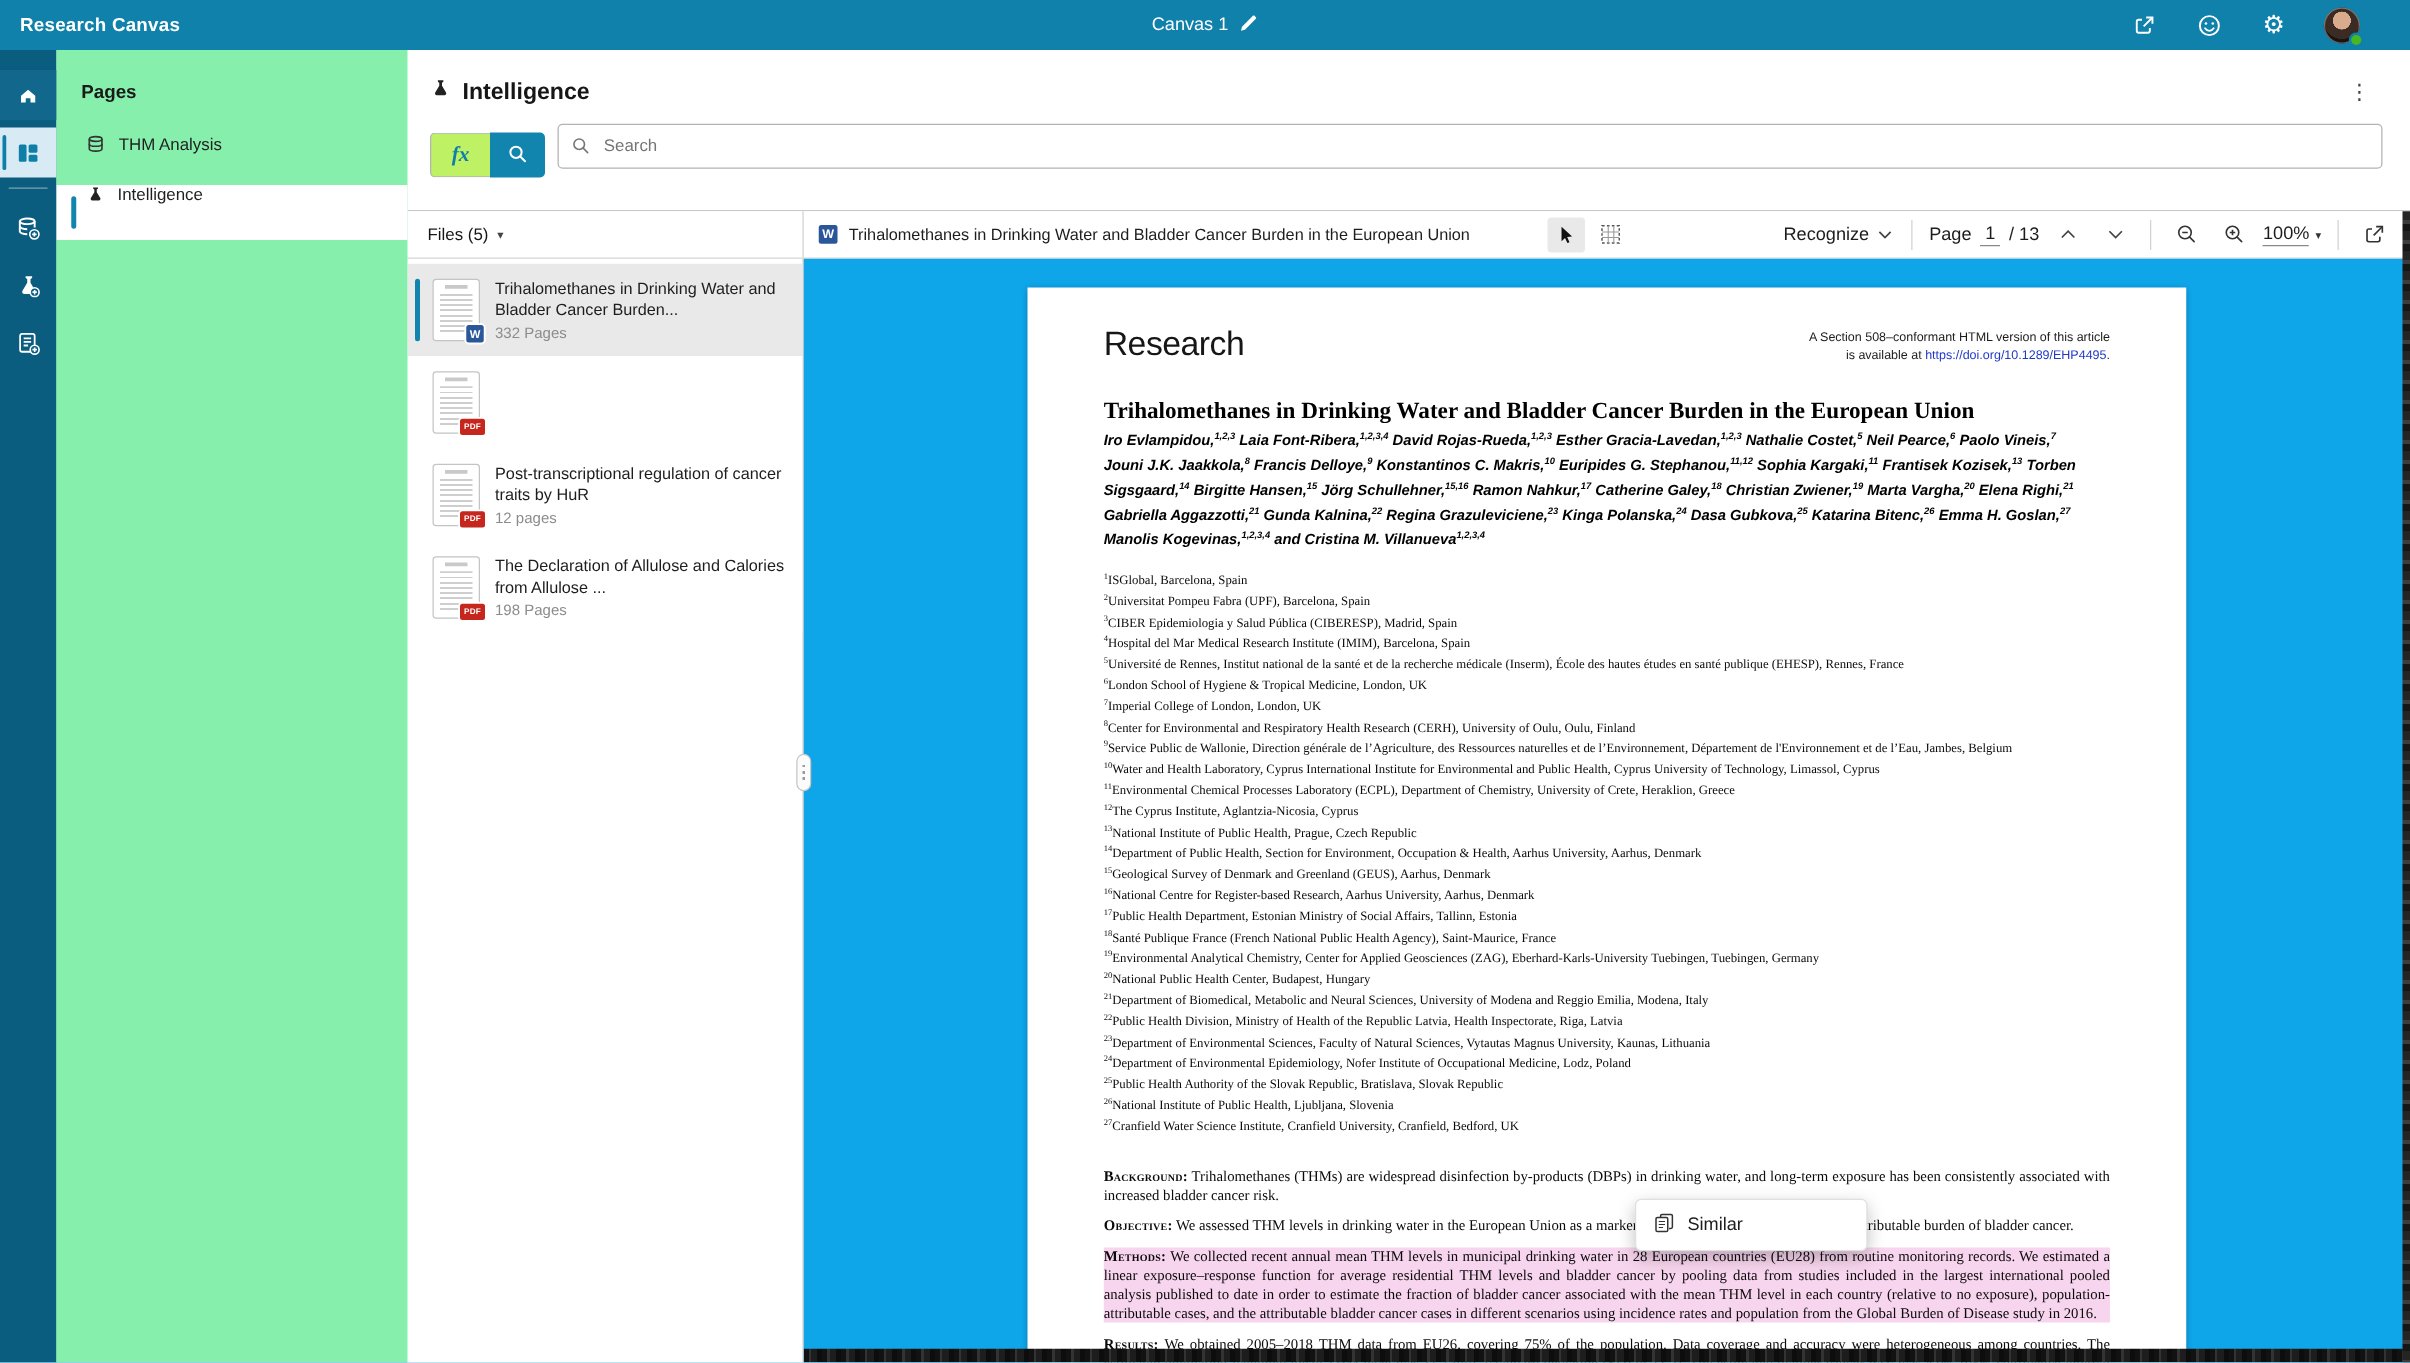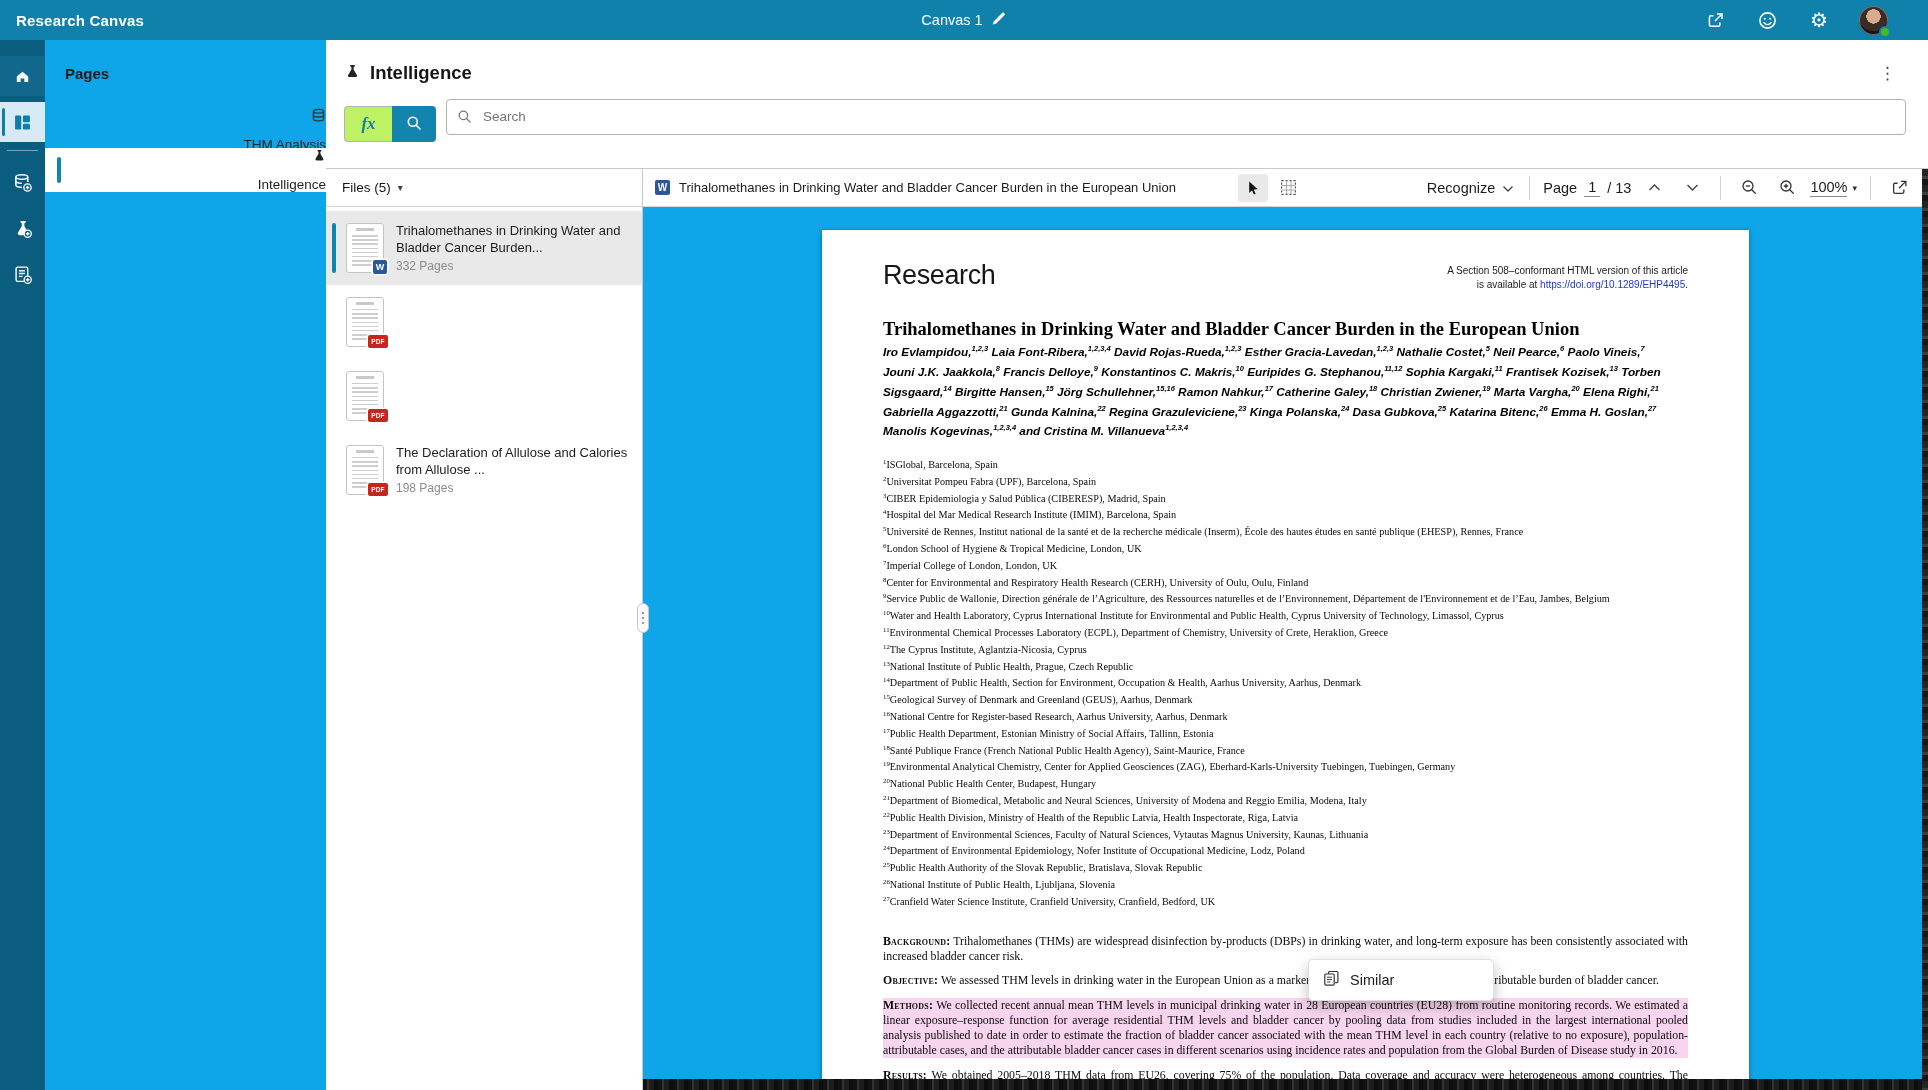--- a/index.html
+++ b/index.html
@@ -23,23 +23,23 @@
   
   #rail { position:absolute; top:40px; left:0; bottom:0; width:45px; background:#0b5d80; z-index:15; display:flex; flex-direction:column; align-items:stretch; }
   .rail-btn { width:45px; height:40px; display:flex; align-items:center; justify-content:center; position:relative; }
   .rail-home { margin-top:16px; background:#11688c; }
   .rail-active { margin-top:6px; background:#d8eaf4; }
   .rail-active::before { content:""; position:absolute; left:2px; top:6px; bottom:6px; width:3px; background:#0e7fa6; border-radius:2px; }
   .rail-divider { height:1px; background:#7fa2b4; margin:8px 7px; }
   .rail-add { height:46px; }
 
   
-  #pages { position:absolute; top:40px; left:45px; bottom:0; width:281px; background:#0ea5e9; z-index:14; }
+  #pages { position:absolute; top:40px; left:45px; bottom:0; width:281px; background:#86efac; z-index:14; }
   .pages-title { font-size:15px; font-weight:700; color:#1a1a1a; padding:25px 0 26px 20px; }
-  .page-item { height:40px; display:flex; align-items:flex-end; gap:11px; padding-left:24px; font-size:13.5px; color:#1f1f1f; position:relative; cursor:pointer;flex-direction:column; }
+  .page-item { height:40px; display:flex; align-items:flex-start; gap:11px; padding-left:24px; font-size:13.5px; color:#1f1f1f; position:relative; cursor:pointer; }
   .page-item.active { background:#fff; height:44px; }
   .page-item .active-bar { display:none; }
   .page-item.active .active-bar { display:block; position:absolute; left:12px; top:9px; bottom:9px; width:4px; border-radius:2px; background:#1285ae; }
 
   
   #main { position:absolute; top:40px; left:326px; right:0; bottom:0; background:#fff; display:flex; flex-direction:column; }
   .main-header { height:52px; display:flex; align-items:center; gap:10px; padding:14px 18px 0 18px; }
   .main-title { font-size:18.5px; font-weight:700; color:#161616; }
   .kebab { margin-left:auto; font-size:17px; color:#444; letter-spacing:0; padding:0 14px; }
   .search-row { height:76px; display:flex; align-items:center; padding:8px 22px 20px 18px; }
@@ -283,20 +283,24 @@
             <span class="thumb">
               <span class="badge" data-type="pdf">PDF</span>
             </span>
           </div>
 
           <div class="file-item" data-selected="false">
 
             <span class="thumb">
               <span class="badge" data-type="pdf">PDF</span>
             </span>
+            <span class="file-meta">
+              <span class="file-title">Post-transcriptional regulation of cancer traits by HuR</span>
+              <span class="file-pages">12 pages</span>
+            </span>
           </div>
 
 
           <div class="file-item" data-selected="false">
 
             <span class="thumb">
               <span class="badge" data-type="pdf">PDF</span>
             </span>
             <span class="file-meta">
               <span class="file-title">The Declaration of Allulose and Calories from Allulose ...</span>

